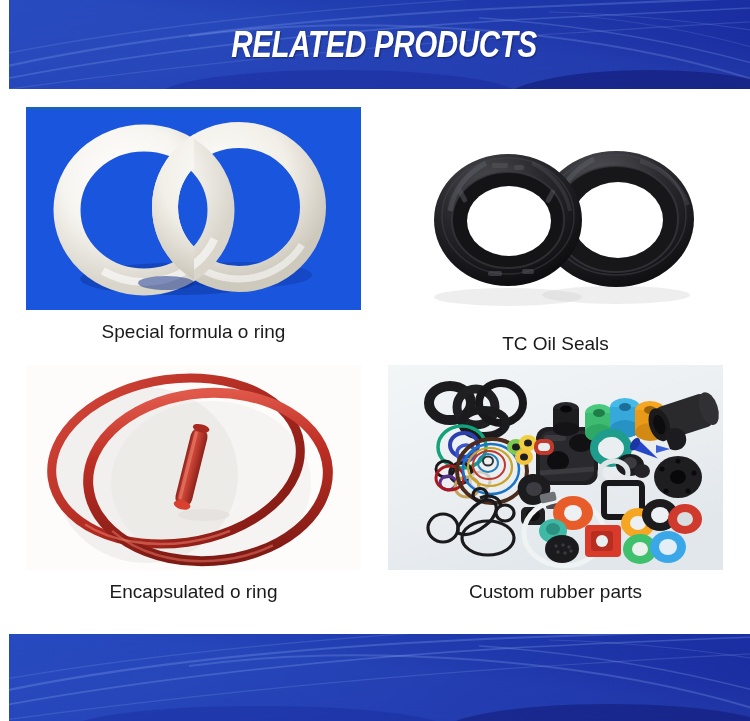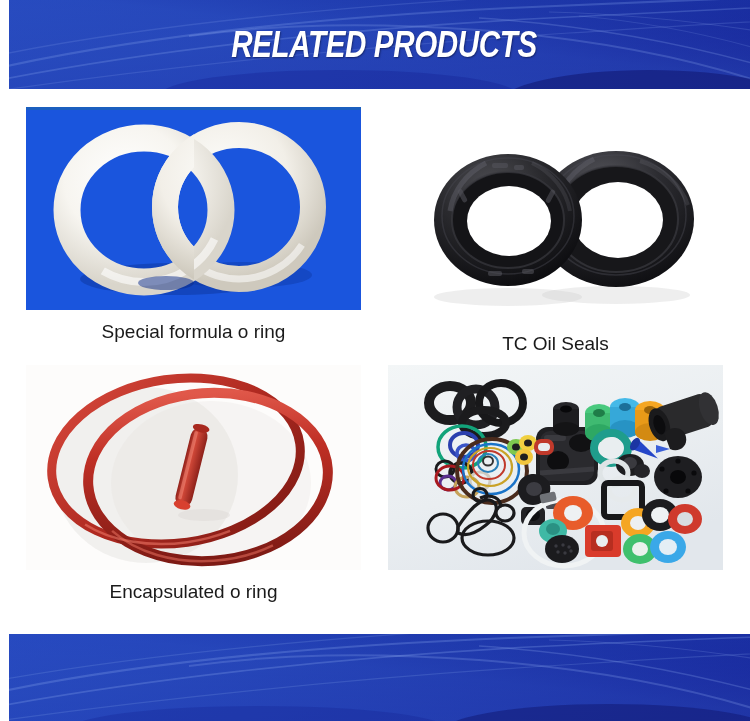--- a/index.html
+++ b/index.html
@@ -424,20 +424,21 @@
         <ellipse cx="140" cy="78" rx="9" ry="8" fill="#f0d040"></ellipse>
         <ellipse cx="140" cy="78" rx="4" ry="3.5" fill="#1e1e20"></ellipse>
         <ellipse cx="136" cy="92" rx="9" ry="8" fill="#f2c53d"></ellipse>
         <ellipse cx="136" cy="92" rx="4" ry="3.5" fill="#1e1e20"></ellipse>
         <rect x="146" y="74" width="20" height="16" rx="7" fill="#c0392b"></rect>
         <rect x="150" y="78" width="12" height="8" rx="4" fill="#e8eef0"></rect>
 
         <rect x="152" y="128" width="16" height="9" rx="2" fill="#6f7277" transform="rotate(-12 160 132)"></rect>
       </svg>
     </div>
+    <div class="product-label" id="label-custom-rubber-parts">Custom rubber parts</div>
   </div>
 
 </div>
 
 <div class="banner" id="banner-bottom">
   <svg class="wave-svg" viewBox="0 0 750 87" preserveAspectRatio="none">
     <defs>
       <linearGradient id="botBase" x1="0" y1="0" x2="1" y2="1">
         <stop offset="0%" stop-color="#1e3cb4"></stop>
         <stop offset="35%" stop-color="#1c35a8"></stop>

